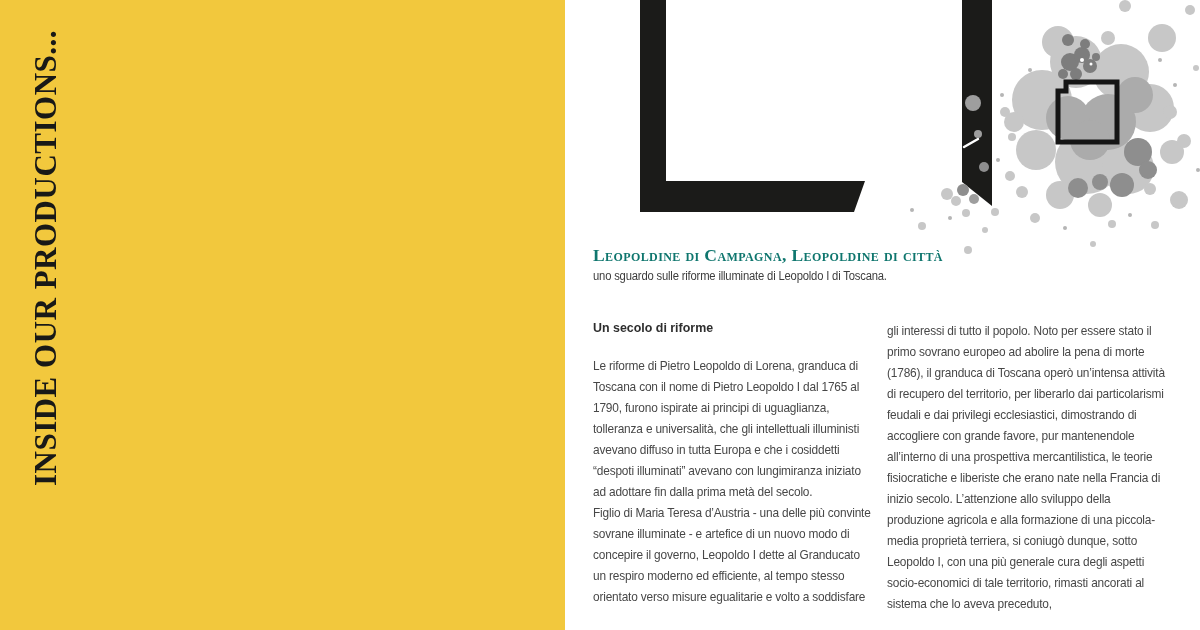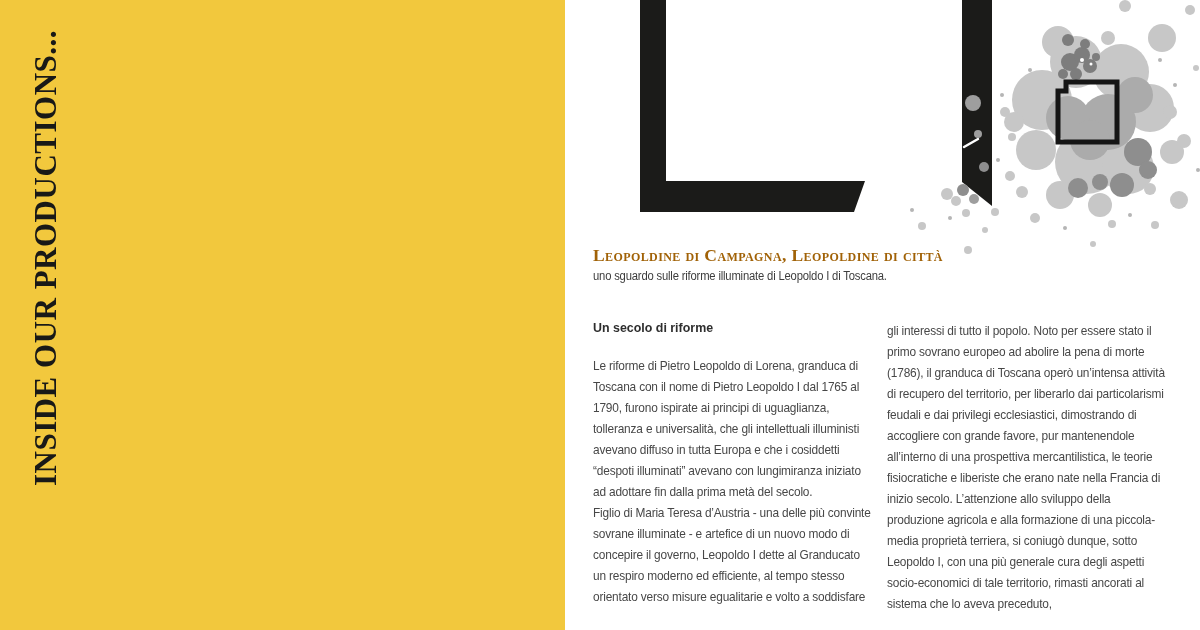--- a/index.html
+++ b/index.html
@@ -17,21 +17,21 @@
     font-weight:bold; font-size:31px; letter-spacing:0.5px;
     color:#191917;
   }
 
   .hero-art { position:absolute; left:0; top:0; }
 
   .title {
     position:absolute; left:593px; top:245px;
     font-family:"Liberation Serif", serif;
     font-variant:small-caps; font-weight:bold;
-    font-size:17.5px; letter-spacing:0.4px; color:#a16207;
+    font-size:17.5px; letter-spacing:0.4px; color:#0f766e;
     white-space:nowrap;
   }
   .subtitle {
     position:absolute; left:593px; top:269px;
     font-size:12.5px; color:#3d3d3d; letter-spacing:-0.2px;
     transform:scaleX(0.9); transform-origin:left top;
     white-space:nowrap;
   }
   .section-heading {
     position:absolute; left:593px; top:320px;

